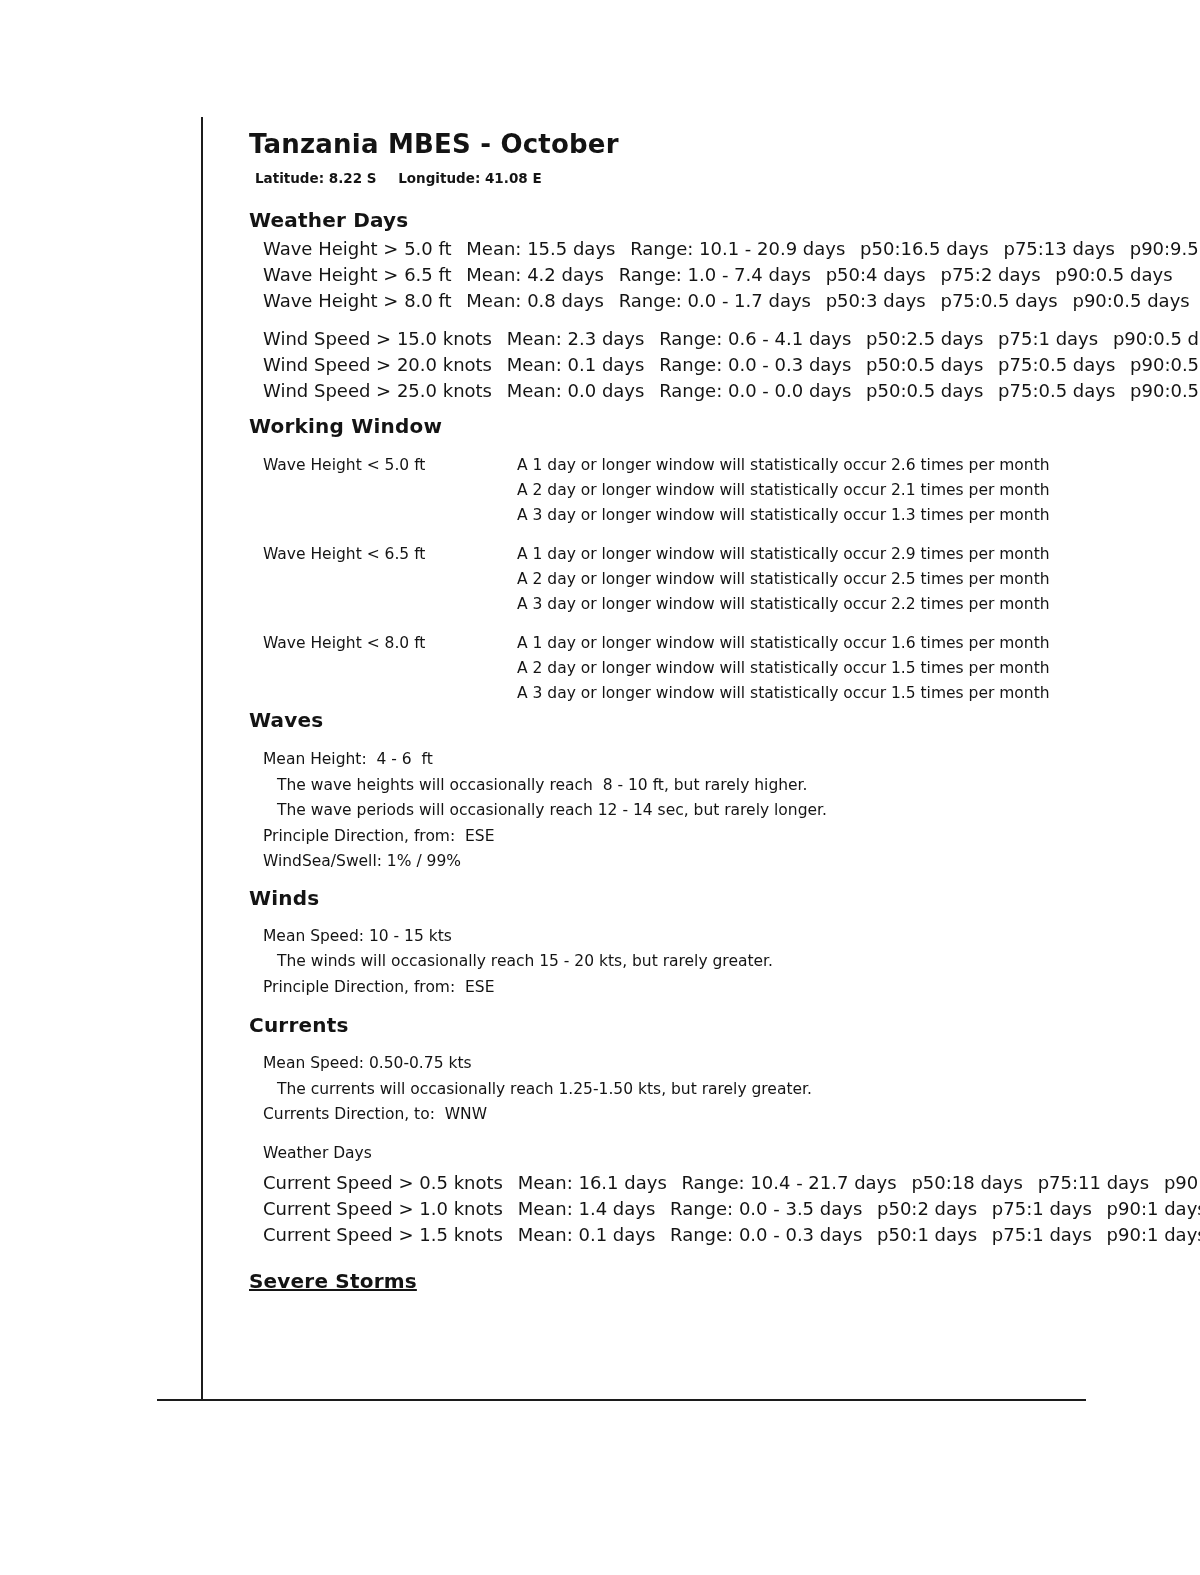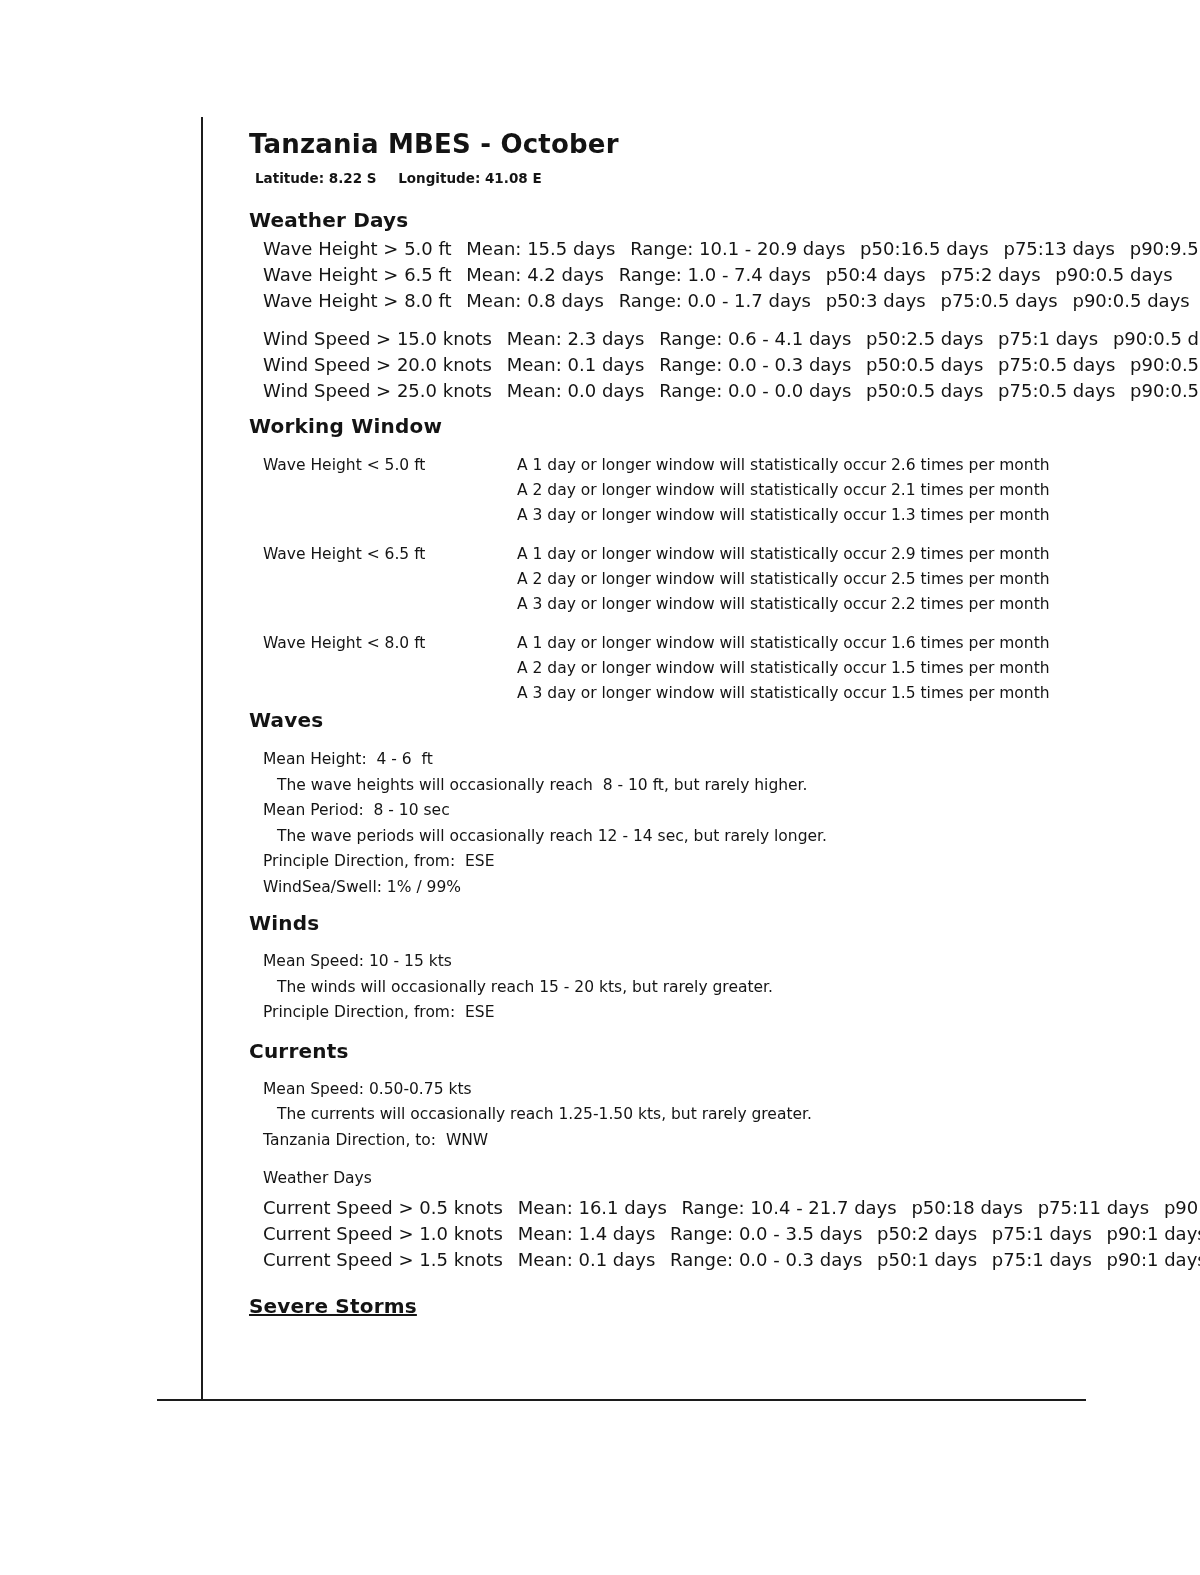--- a/index.html
+++ b/index.html
@@ -195,38 +195,37 @@
         <div>A 1 day or longer window will statistically occur 1.6 times per month</div>
         <div>A 2 day or longer window will statistically occur 1.5 times per month</div>
         <div>A 3 day or longer window will statistically occur 1.5 times per month</div>
       </div>
     </div>
 
     <h2 class="section mt-waves">Waves</h2>
     <div class="lines">
       <div class="line">Mean Height:  4 - 6  ft</div>
       <div class="line sub">The wave heights will occasionally reach  8 - 10 ft, but rarely higher.</div>
-      <div class="line">Mean Period:  8 - 10 sec</div>
       <div class="line sub">The wave periods will occasionally reach 12 - 14 sec, but rarely longer.</div>
       <div class="line">Principle Direction, from:  ESE</div>
       <div class="line">WindSea/Swell: 1% / 99%</div>
     </div>
 
     <h2 class="section mt-winds">Winds</h2>
     <div class="lines winds-lines">
       <div class="line">Mean Speed: 10 - 15 kts</div>
       <div class="line sub">The winds will occasionally reach 15 - 20 kts, but rarely greater.</div>
       <div class="line">Principle Direction, from:  ESE</div>
     </div>
 
     <h2 class="section mt-currents">Currents</h2>
     <div class="lines currents-lines">
       <div class="line">Mean Speed: 0.50-0.75 kts</div>
       <div class="line sub">The currents will occasionally reach 1.25-1.50 kts, but rarely greater.</div>
-      <div class="line">Tanzania Direction, to:  WNW</div>
+      <div class="line">Currents Direction, to:  WNW</div>
     </div>
 
     <div class="wd-label">Weather Days</div>
 
     <div class="rows current">
       <div class="stat-row">
         <span class="seg">Current Speed &gt; 0.5 knots</span>
         <span class="seg">Mean: 16.1 days</span>
         <span class="seg">Range: 10.4 - 21.7 days</span>
         <span class="seg">p50:18 days</span>

